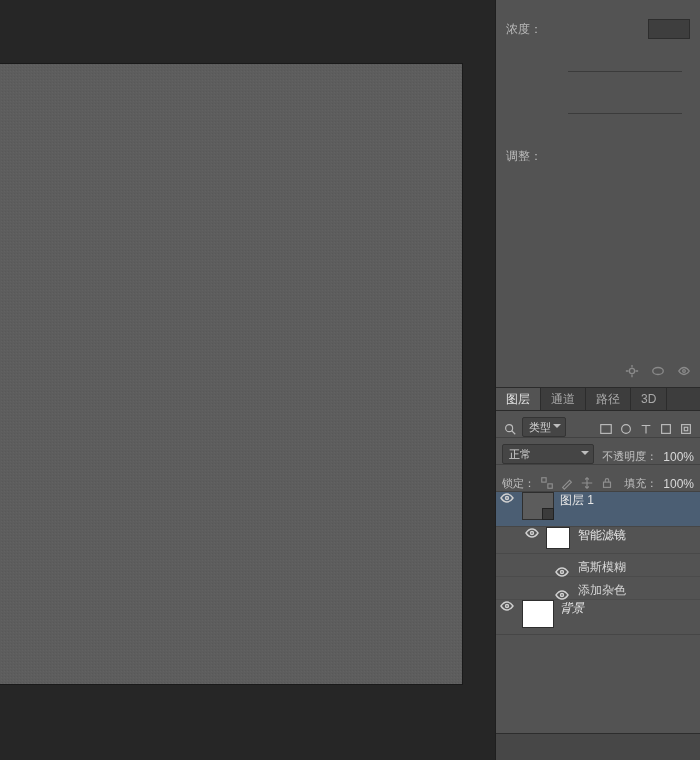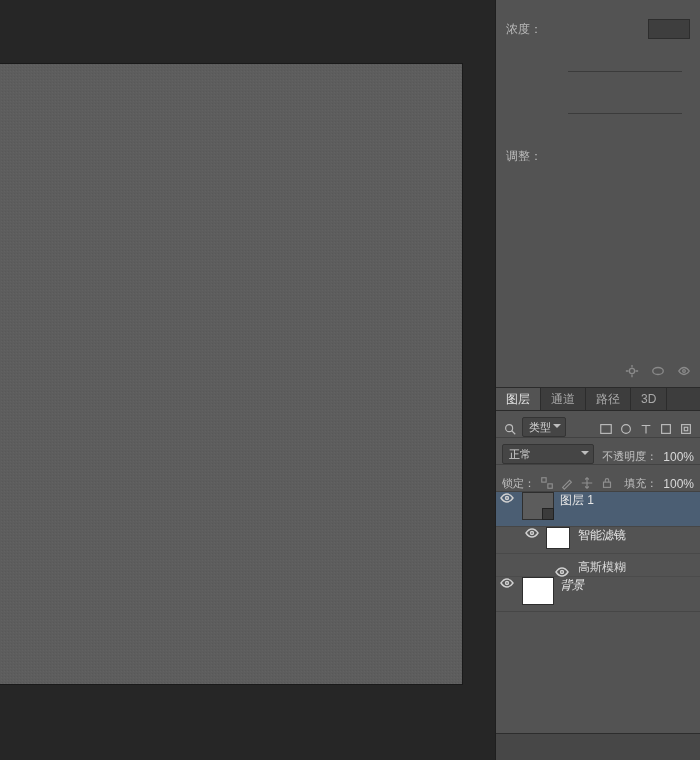--- a/index.html
+++ b/index.html
@@ -227,20 +227,29 @@
         <div class="filter-item">
           <div class="vis">
             <span class="eye"><svg viewBox="0 0 14 10">
                   <path d="M1 5c2-3 4-4 6-4s4 1 6 4c-2 3-4 4-6 4S3 8 1 5z"></path>
                   <circle cx="7" cy="5" r="1.5"></circle>
                 </svg></span>
           </div>
           <span class="lname">高斯模糊</span>
         </div>
 
+        <div class="filter-item">
+          <div class="vis">
+            <span class="eye"><svg viewBox="0 0 14 10">
+                  <path d="M1 5c2-3 4-4 6-4s4 1 6 4c-2 3-4 4-6 4S3 8 1 5z"></path>
+                  <circle cx="7" cy="5" r="1.5"></circle>
+                </svg></span>
+          </div>
+          <span class="lname">添加杂色</span>
+        </div>
 
         <div class="layer-row">
           <div class="vis">
             <span class="eye"><svg viewBox="0 0 14 10">
                   <path d="M1 5c2-3 4-4 6-4s4 1 6 4c-2 3-4 4-6 4S3 8 1 5z"></path>
                   <circle cx="7" cy="5" r="1.5"></circle>
                 </svg></span>
           </div>
           <div class="thumb"></div>
           <span class="lname italic">背景</span>

